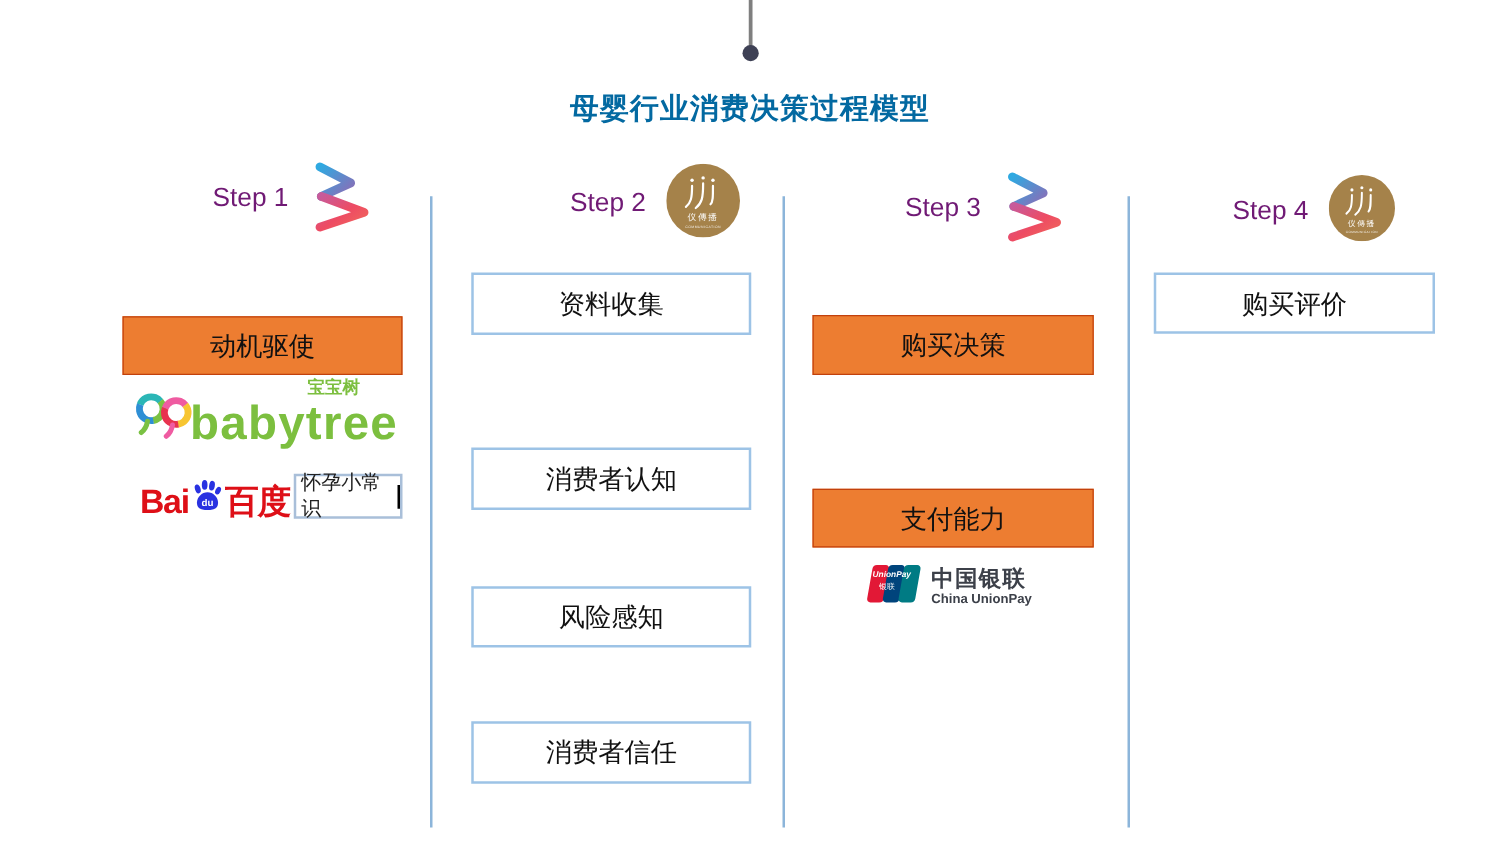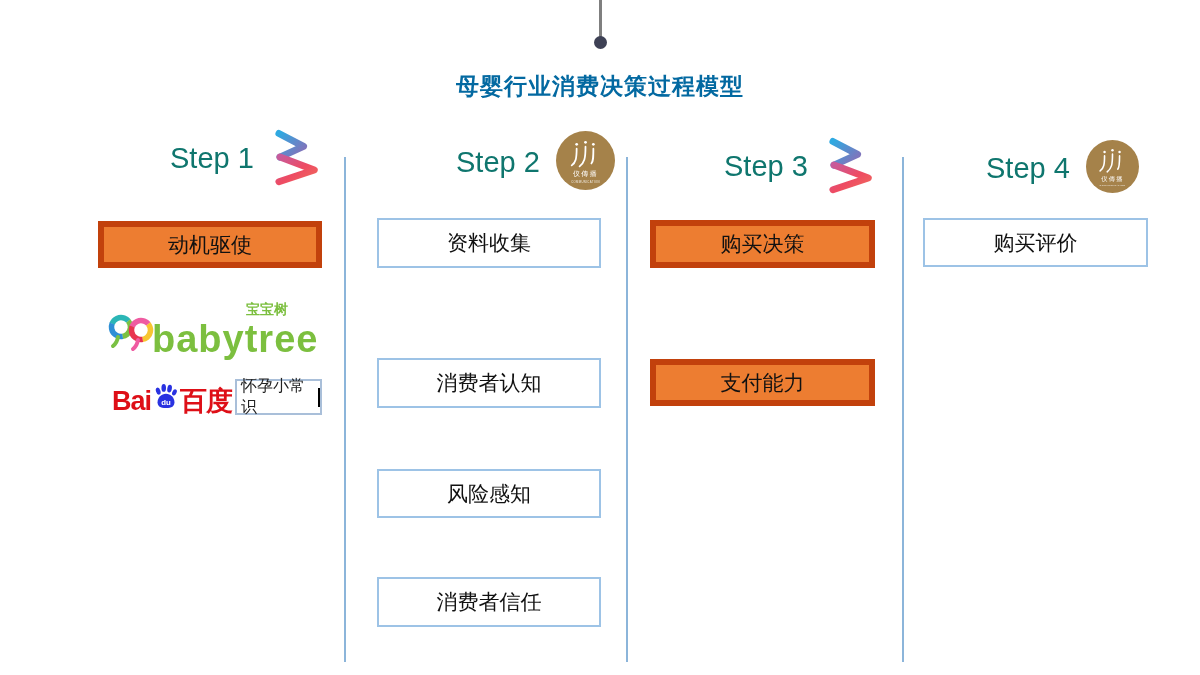--- a/index.html
+++ b/index.html
@@ -14,26 +14,26 @@
   
   .title { position:absolute; left:0; top:71px; width:1200px; text-align:center;
            font-size:23px; font-weight:bold; color:#0369a1; letter-spacing:1px; }
   
   .divider { position:absolute; top:157px; width:2px; height:505px; background:#8cb5da; }
   .d1 { left:344px; } .d2 { left:626px; } .d3 { left:902px; }
   
   .step-header { position:absolute; display:flex; align-items:center; gap:16px; }
   .h1 { left:170px; top:126px; } .h2 { left:456px; top:131px; }
   .h3 { left:724px; top:134px; } .h4 { left:986px; top:140px; }
-  .step-label { font-size:29px; color:#0f766e; font-weight:400; }
+  .step-label { font-size:21px; color:#701a75; font-weight:400; }
   
   .box { position:absolute; display:flex; align-items:center; justify-content:center;
          font-size:21px; color:#111; background:#fff; }
   .box.white  { border:2px solid #9dc3e6; }
-  .box.orange { background:#ed7d31; border:6px solid #c2410c; }
+  .box.orange { background:#ed7d31; border:1px solid #c2410c;margin-top:32px; }
   .b-s1   { left:98px;  top:221px; width:224px; height:47px; }
   .b-s2-0 { left:377px; top:218px; width:224px; height:50px; }
   .b-s2-1 { left:377px; top:358px; width:224px; height:50px; }
   .b-s2-2 { left:377px; top:469px; width:224px; height:49px; }
   .b-s2-3 { left:377px; top:577px; width:224px; height:50px; }
   .b-s3-0 { left:650px; top:220px; width:225px; height:48px; }
   .b-s3-1 { left:650px; top:359px; width:225px; height:47px; }
   .b-s4   { left:923px; top:218px; width:225px; height:49px; }
   
   .babytree { position:absolute; left:108px; top:301px; width:215px; height:60px; }
@@ -197,16 +197,33 @@
   </div>
 
   <div class="box white b-s2-0">资料收集</div>
   <div class="box white b-s2-1">消费者认知</div>
   <div class="box white b-s2-2">风险感知</div>
   <div class="box white b-s2-3">消费者信任</div>
 
   <div class="box orange b-s3-0">购买决策</div>
   <div class="box orange b-s3-1">支付能力</div>
 
+  <div class="unionpay">
+    <span>
+      <svg width="44" height="40" viewBox="0 0 56 50">
+        <g transform="skewX(-10) translate(8,4)">
+          <rect x="0" y="2" width="17" height="38" rx="4" fill="#e21836"></rect>
+          <rect x="16" y="2" width="17" height="38" rx="4" fill="#00447c"></rect>
+          <rect x="32" y="2" width="17" height="38" rx="4" fill="#007b84"></rect>
+        </g>
+        <text x="26" y="18" font-size="8.5" font-style="italic" font-weight="bold" fill="#ffffff" text-anchor="middle">UnionPay</text>
+        <text x="21" y="30" font-size="8" fill="#ffffff" text-anchor="middle">银联</text>
+      </svg>
+    </span>
+    <span class="up-text">
+      <span class="up-cn">中国银联</span>
+      <span class="up-en">China UnionPay</span>
+    </span>
+  </div>
 
   <div class="box white b-s4">购买评价</div>
 
 </div>
 
 </body></html>

